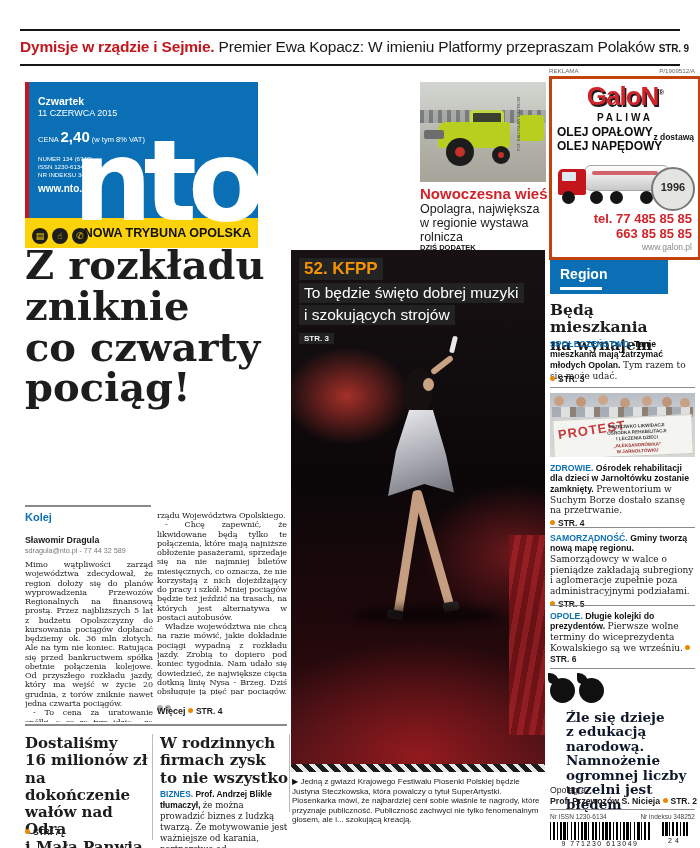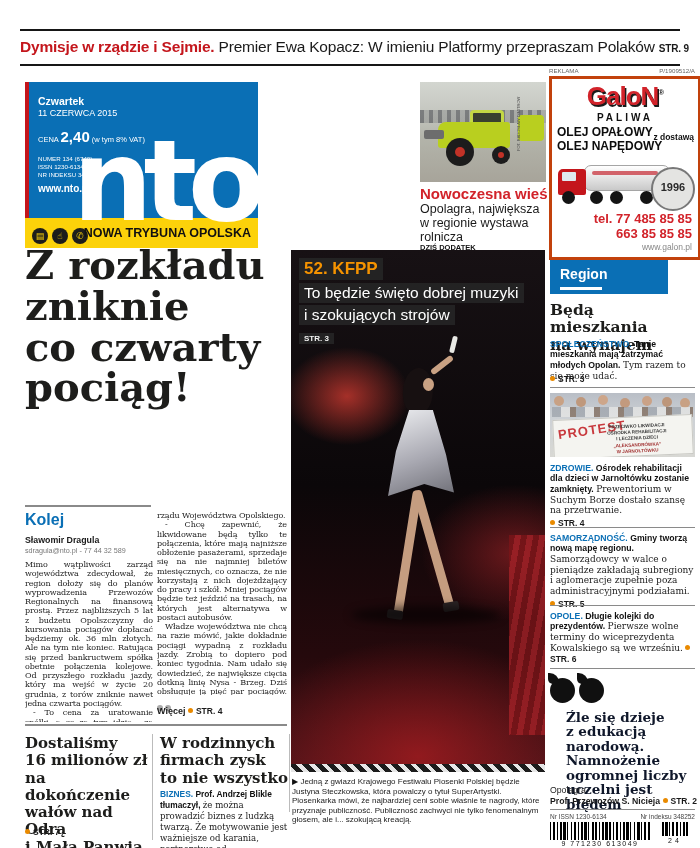--- a/index.html
+++ b/index.html
@@ -129,21 +129,21 @@
     <div class="abs" style="right:6px;top:163px;font-size:8.5px;color:#888;">www.galon.pl</div>
   </div>
 
   <div class="abs serif" style="left:25px;top:245px;width:270px;font-size:40px;line-height:1.02;font-weight:bold;color:#1d1d1b;">
     <div>Z rozkładu</div>
     <div>zniknie</div>
     <div>co czwarty</div>
     <div>pociąg!</div>
   </div>
   <div class="abs rule" style="left:25px;top:505px;width:126px;"></div>
-  <div class="abs blue" style="left:25px;top:511px;font-size:16px;font-weight:bold;">Kolej</div>
+  <div class="abs blue" style="left:25px;top:511px;font-size:11px;font-weight:bold;">Kolej</div>
   <div class="abs" style="left:25px;top:535px;font-size:8.8px;font-weight:bold;">Sławomir Dragula</div>
   <div class="abs" style="left:25px;top:546px;font-size:7.2px;color:#777;">sdragula@nto.pl - 77 44 32 589</div>
 
   <div class="abs bodycol" style="left:25px;top:560px;width:128px;height:162px;">
     <p>Mimo wątpliwości zarząd województwa zdecydował, że region dołoży się do planów wyprowadzenia Przewozów Regionalnych na finansową prostą. Przez najbliższych 5 lat z budżetu Opolszczyzny do kursowania pociągów dopłacać będziemy ok. 36 mln złotych. Ale na tym nie koniec. Ratująca się przed bankructwem spółka obetnie połączenia kolejowe. Od przyszłego rozkładu jazdy, który ma wejść w życie 20 grudnia, z torów zniknie nawet jedna czwarta pociągów.</p>
     <p class="ind">- To cena za uratowanie spółki, a co za tym idzie - za zapewnienie mieszkańcom dojazdów do szkół i pracy - wyjaśnia Tomasz Kostuś, członek Za-</p>
   </div>
   <div class="abs bodycol" style="left:157px;top:511px;width:130px;height:184px;">
     <p>rządu Województwa Opolskiego.</p>
     <p class="ind">- Chcę zapewnić, że likwidowane będą tylko te połączenia, które mają najniższe obłożenie pasażerami, sprzedaje się na nie najmniej biletów miesięcznych, co oznacza, że nie korzystają z nich dojeżdżający do pracy i szkół. Mniej pociągów będzie też jeździć na trasach, na których jest alternatywa w postaci autobusów.</p>

